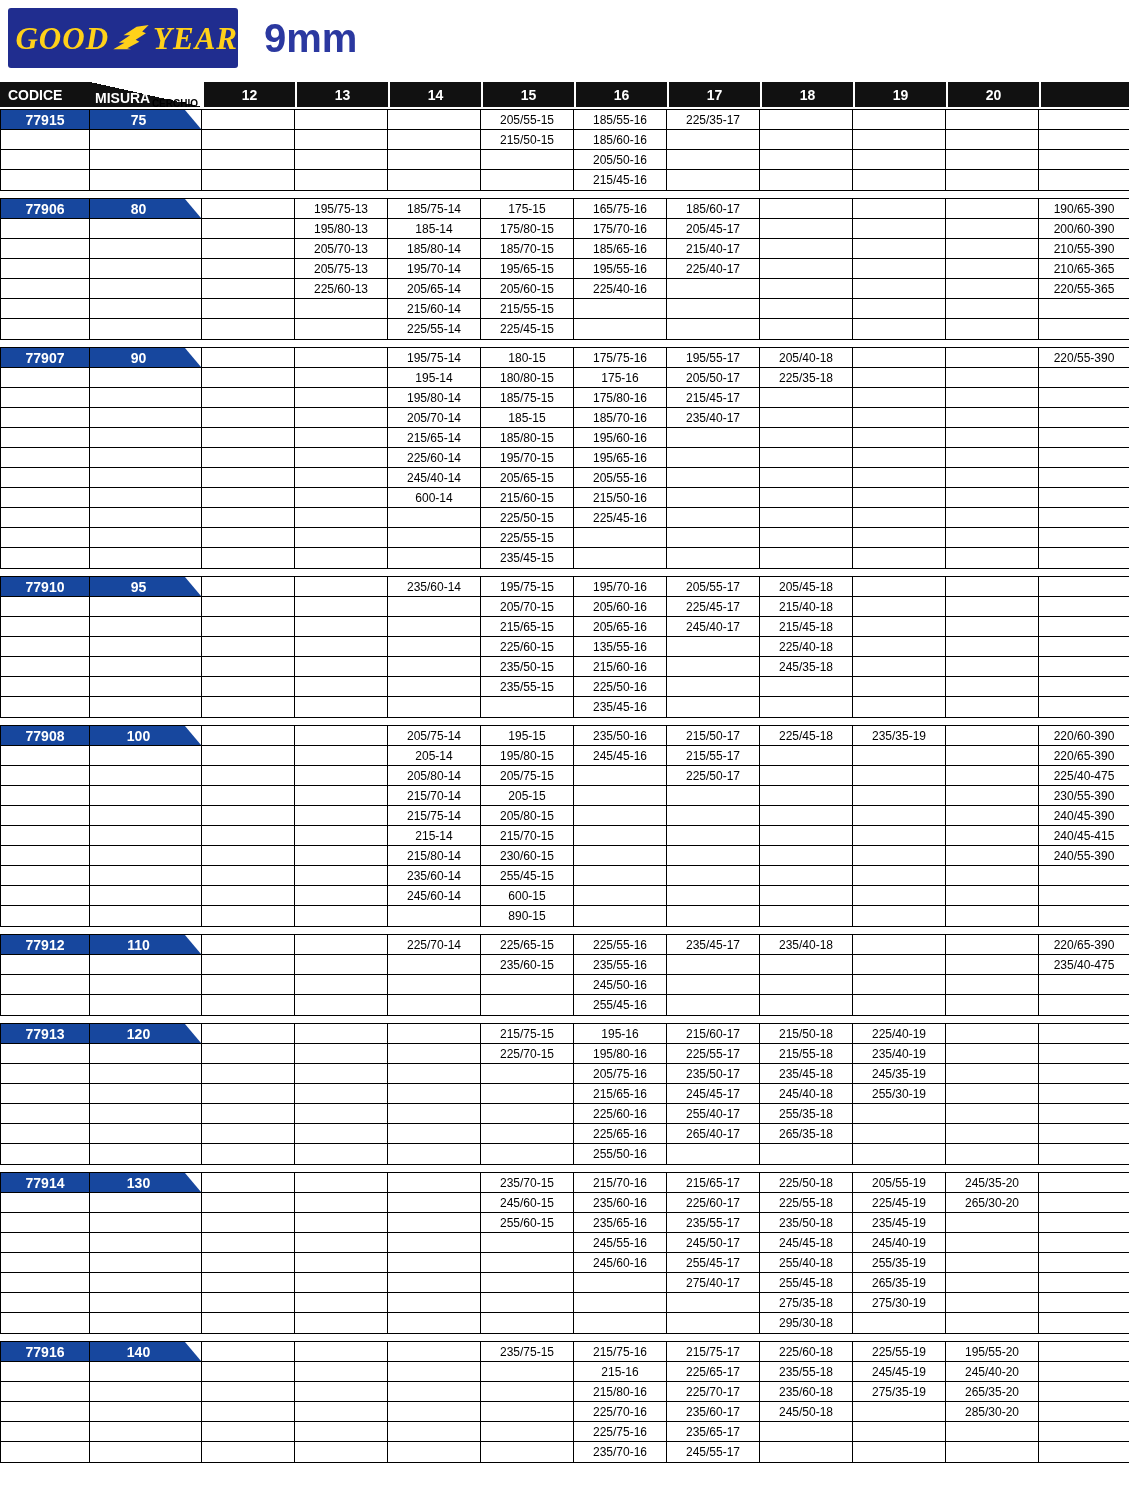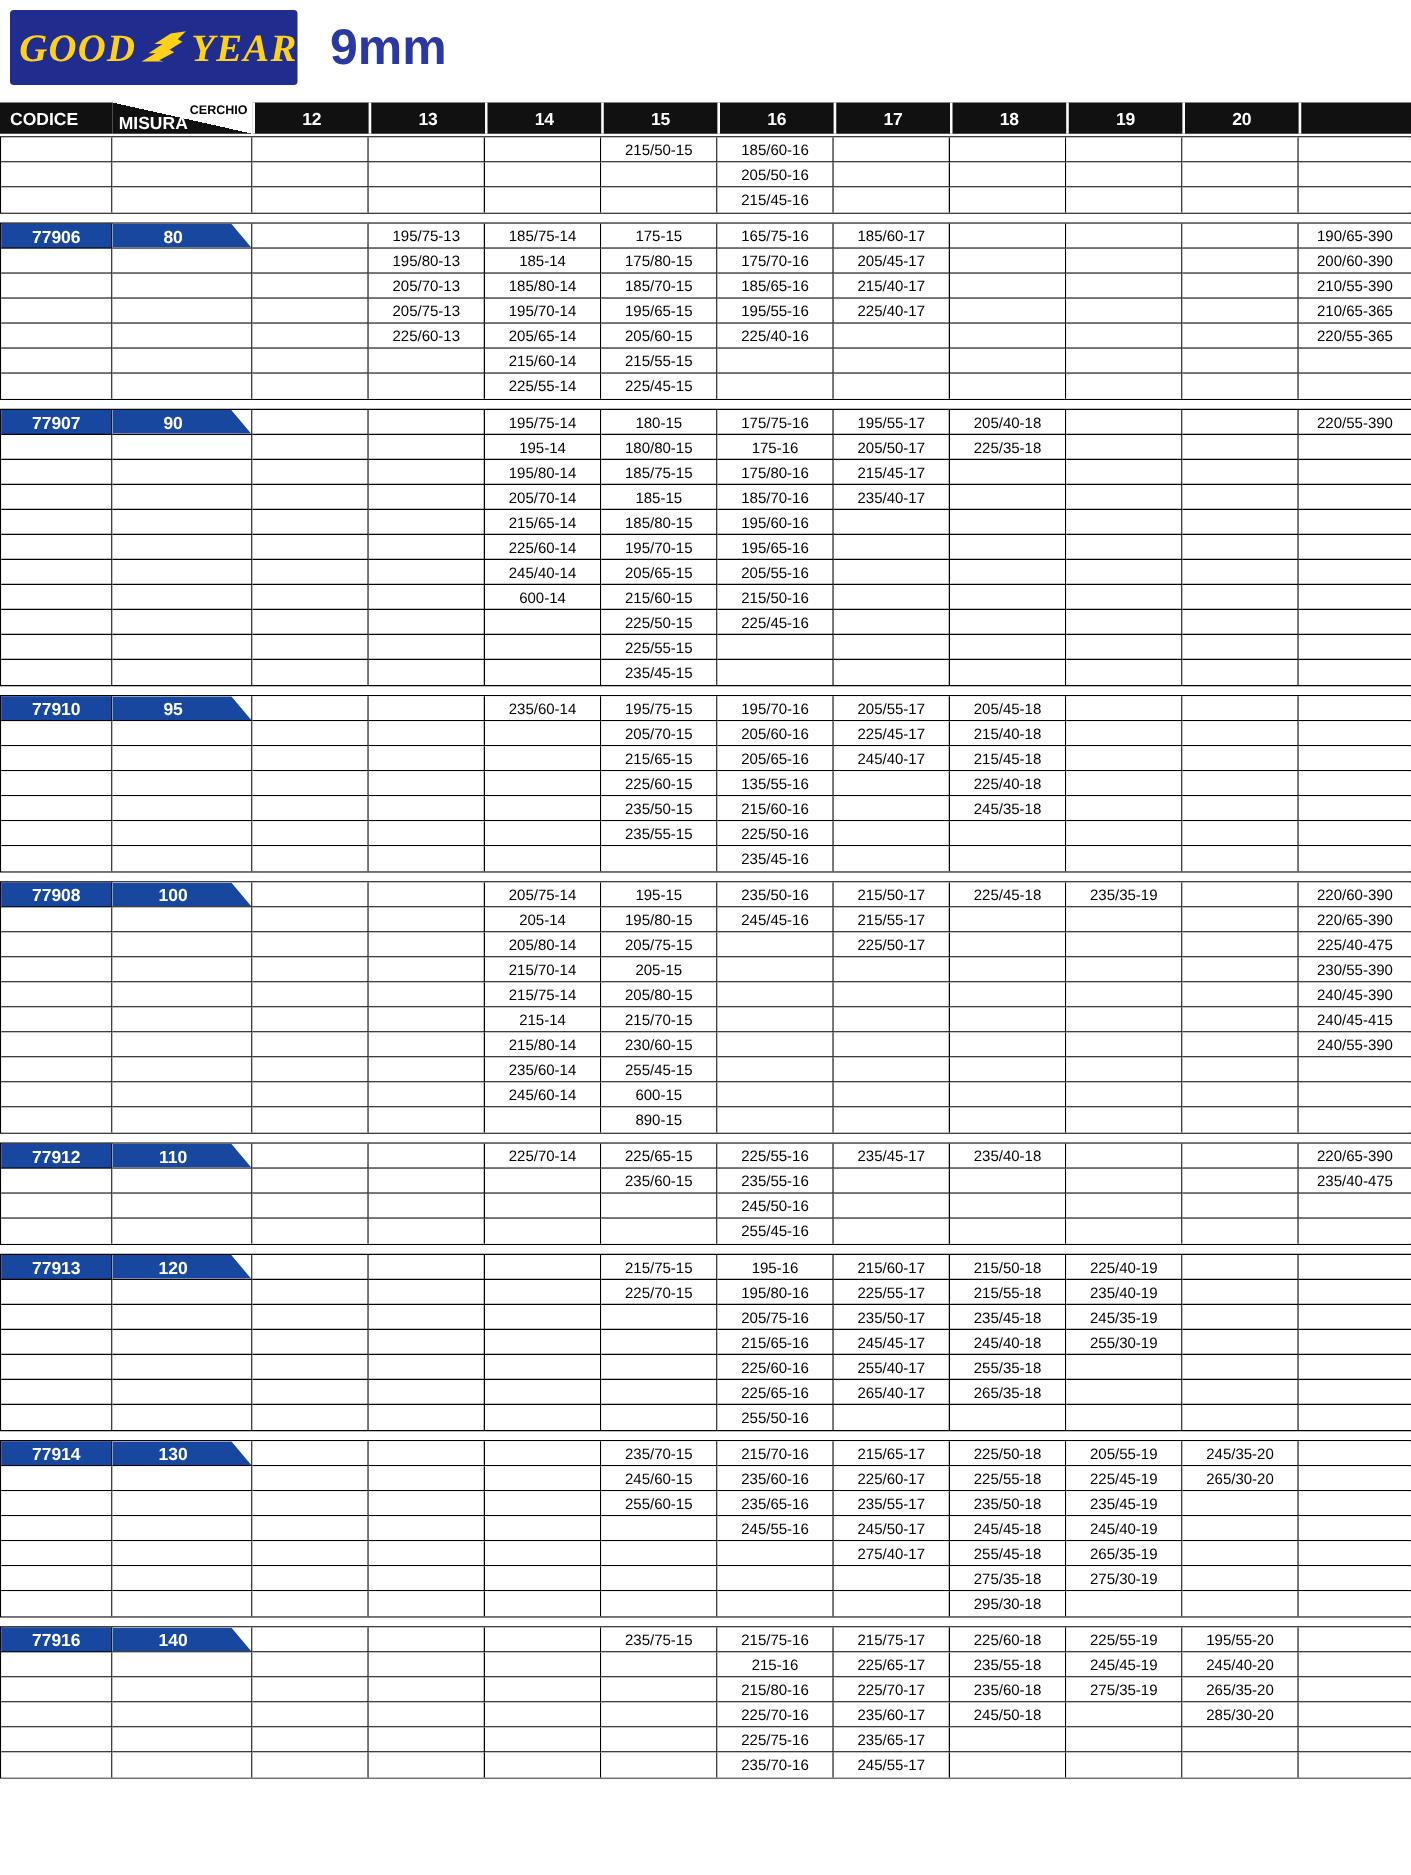--- a/index.html
+++ b/index.html
@@ -61,21 +61,21 @@
     align-items: center;
     justify-content: center;
   }
   .hc.codice { justify-content: flex-start; padding-left: 8px; font-size: 14px; }
   .hc.num { border-left: 2px solid #fff; }
   .hc.diag {
     position: relative;
     background: linear-gradient(to top right, var(--header-black, #111111) 49.5%, #000 50%, #ffffff 50%);
   }
   .hc.diag .cerchio {
-    position: absolute; top: 1px; right: 4px;
+    position: absolute; top: 16px; right: 4px;
     color: #000; font-size: 10px; font-weight: bold;
   }
   .hc.diag .misura {
     position: absolute; bottom: 1px; left: 5px;
     color: #fff; font-size: 14px; font-weight: bold;
   }
 
   
   .group {
     border: 1px solid #000;
@@ -154,20 +154,36 @@
         <div class="hc num">17</div>
         <div class="hc num">18</div>
         <div class="hc num">19</div>
         <div class="hc num">20</div>
         <div class="hc num"></div>
       </div>
     <div id="groups">
 
     <div class="group">
           <div class="row">
+            <div class="cell codice-cell blue">77915</div>
+            <div class="cell misura-cell">
+              <div class="banner">75</div>
+            </div>
+            <div class="cell size-cell"></div>
+            <div class="cell size-cell"></div>
+            <div class="cell size-cell"></div>
+            <div class="cell size-cell">205/55-15</div>
+            <div class="cell size-cell">185/55-16</div>
+            <div class="cell size-cell">225/35-17</div>
+            <div class="cell size-cell"></div>
+            <div class="cell size-cell"></div>
+            <div class="cell size-cell"></div>
+            <div class="cell size-cell"></div>
+          </div>
+          <div class="row">
             <div class="cell codice-cell"></div>
             <div class="cell misura-cell"></div>
             <div class="cell size-cell"></div>
             <div class="cell size-cell"></div>
             <div class="cell size-cell"></div>
             <div class="cell size-cell">215/50-15</div>
             <div class="cell size-cell">185/60-16</div>
             <div class="cell size-cell"></div>
             <div class="cell size-cell"></div>
             <div class="cell size-cell"></div>
@@ -920,20 +936,34 @@
             <div class="cell codice-cell"></div>
             <div class="cell misura-cell"></div>
             <div class="cell size-cell"></div>
             <div class="cell size-cell"></div>
             <div class="cell size-cell"></div>
             <div class="cell size-cell"></div>
             <div class="cell size-cell">245/55-16</div>
             <div class="cell size-cell">245/50-17</div>
             <div class="cell size-cell">245/45-18</div>
             <div class="cell size-cell">245/40-19</div>
+            <div class="cell size-cell"></div>
+            <div class="cell size-cell"></div>
+          </div>
+          <div class="row">
+            <div class="cell codice-cell"></div>
+            <div class="cell misura-cell"></div>
+            <div class="cell size-cell"></div>
+            <div class="cell size-cell"></div>
+            <div class="cell size-cell"></div>
+            <div class="cell size-cell"></div>
+            <div class="cell size-cell">245/60-16</div>
+            <div class="cell size-cell">255/45-17</div>
+            <div class="cell size-cell">255/40-18</div>
+            <div class="cell size-cell">255/35-19</div>
             <div class="cell size-cell"></div>
             <div class="cell size-cell"></div>
           </div>
           <div class="row">
             <div class="cell codice-cell"></div>
             <div class="cell misura-cell"></div>
             <div class="cell size-cell"></div>
             <div class="cell size-cell"></div>
             <div class="cell size-cell"></div>
             <div class="cell size-cell"></div>

